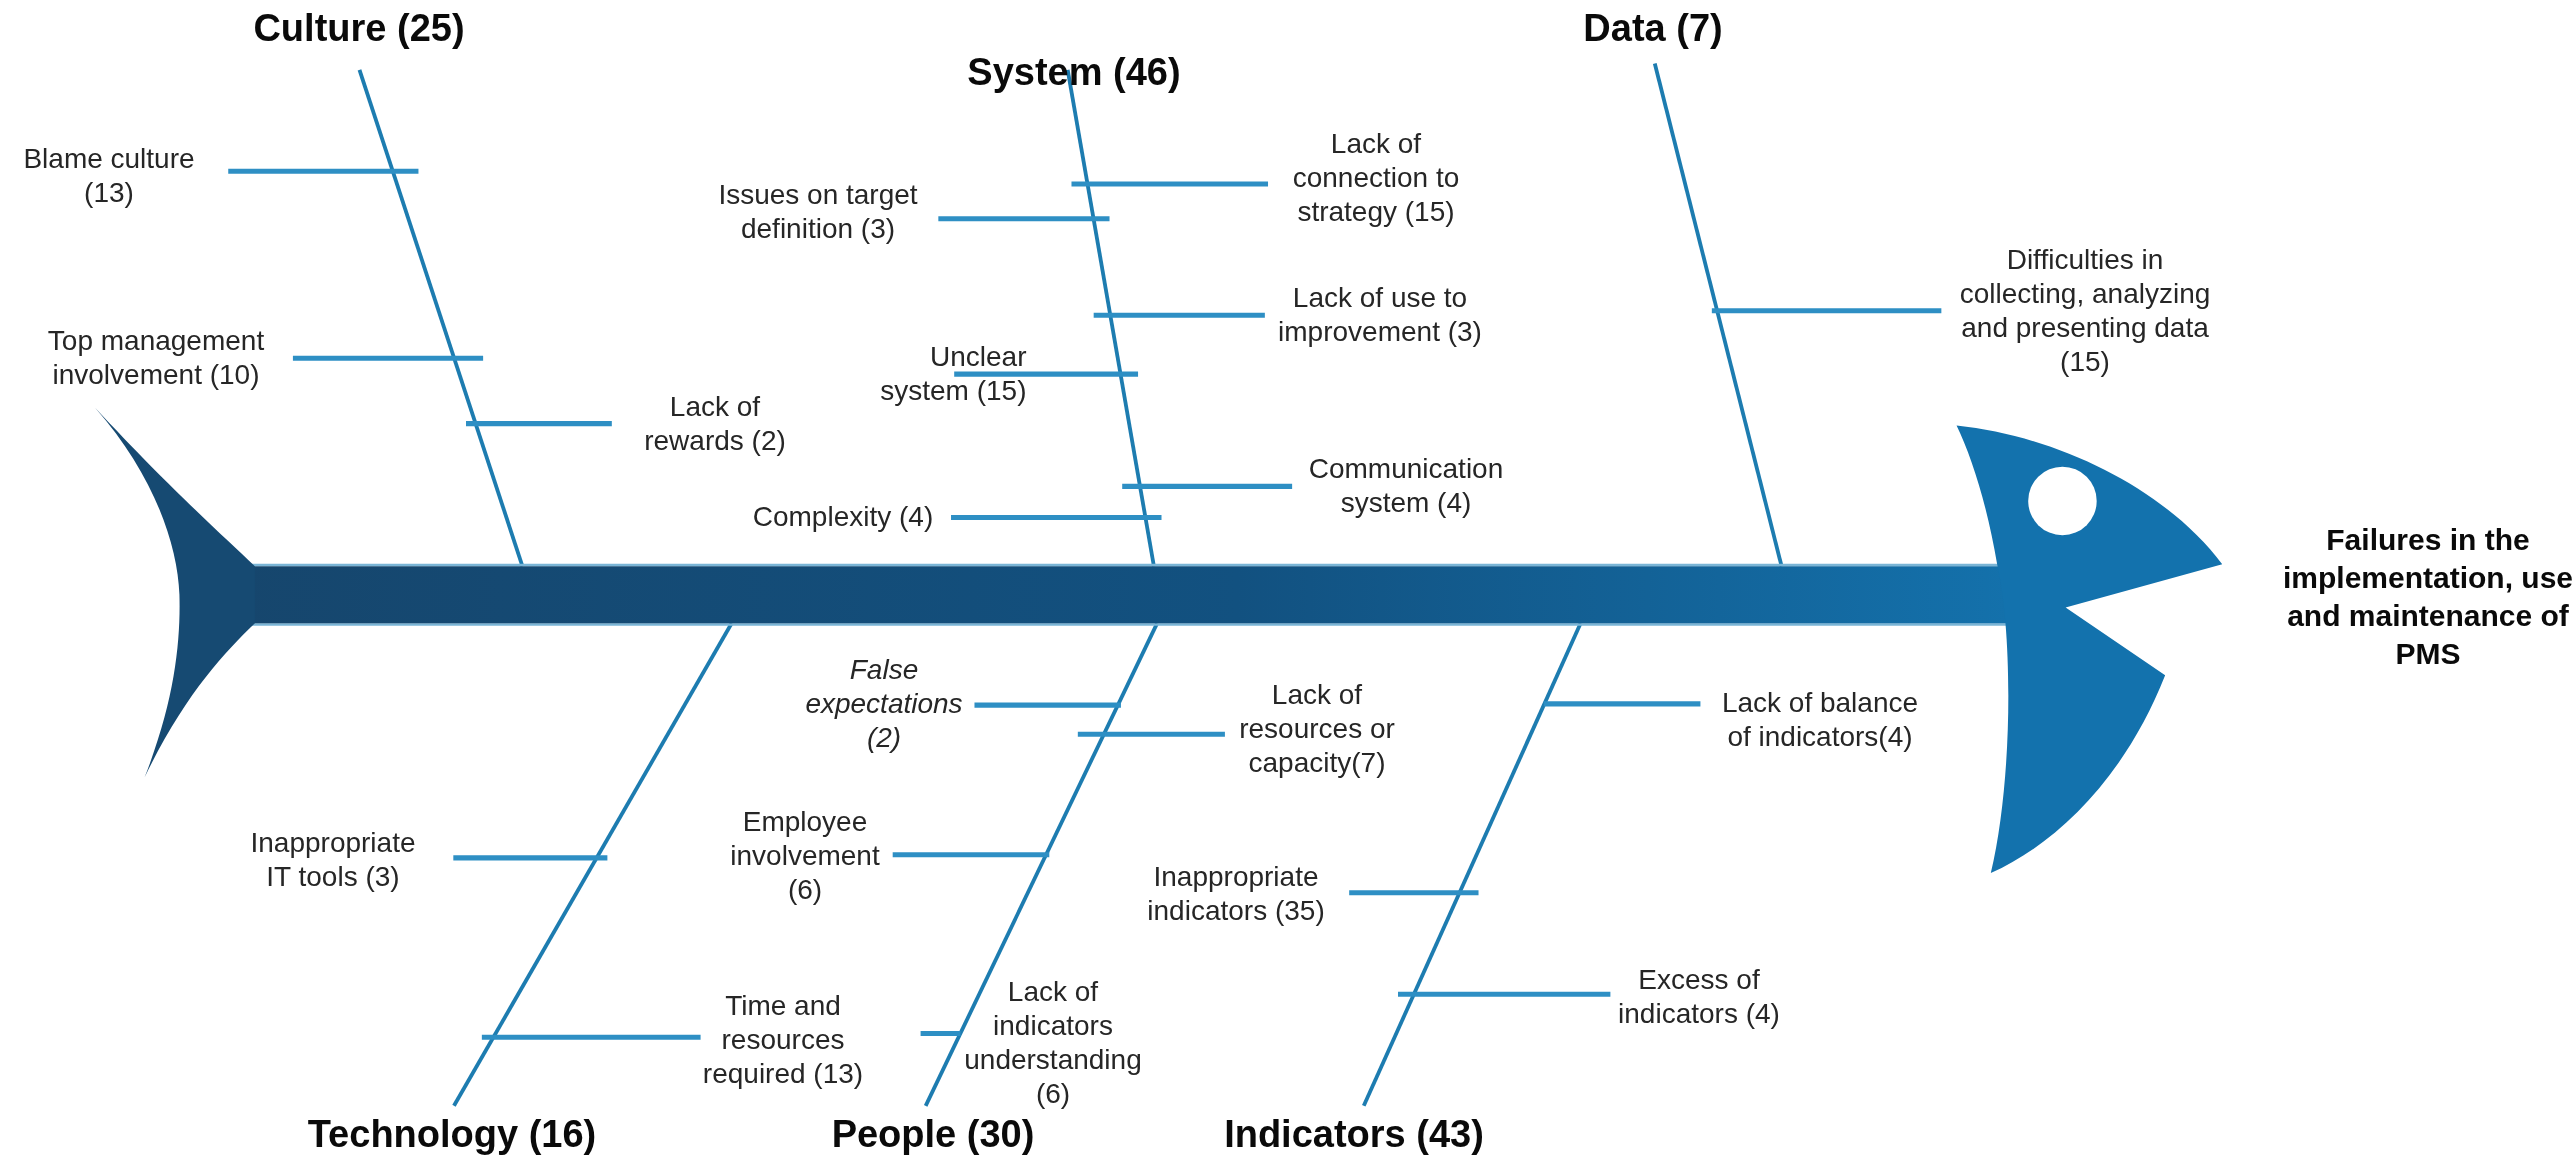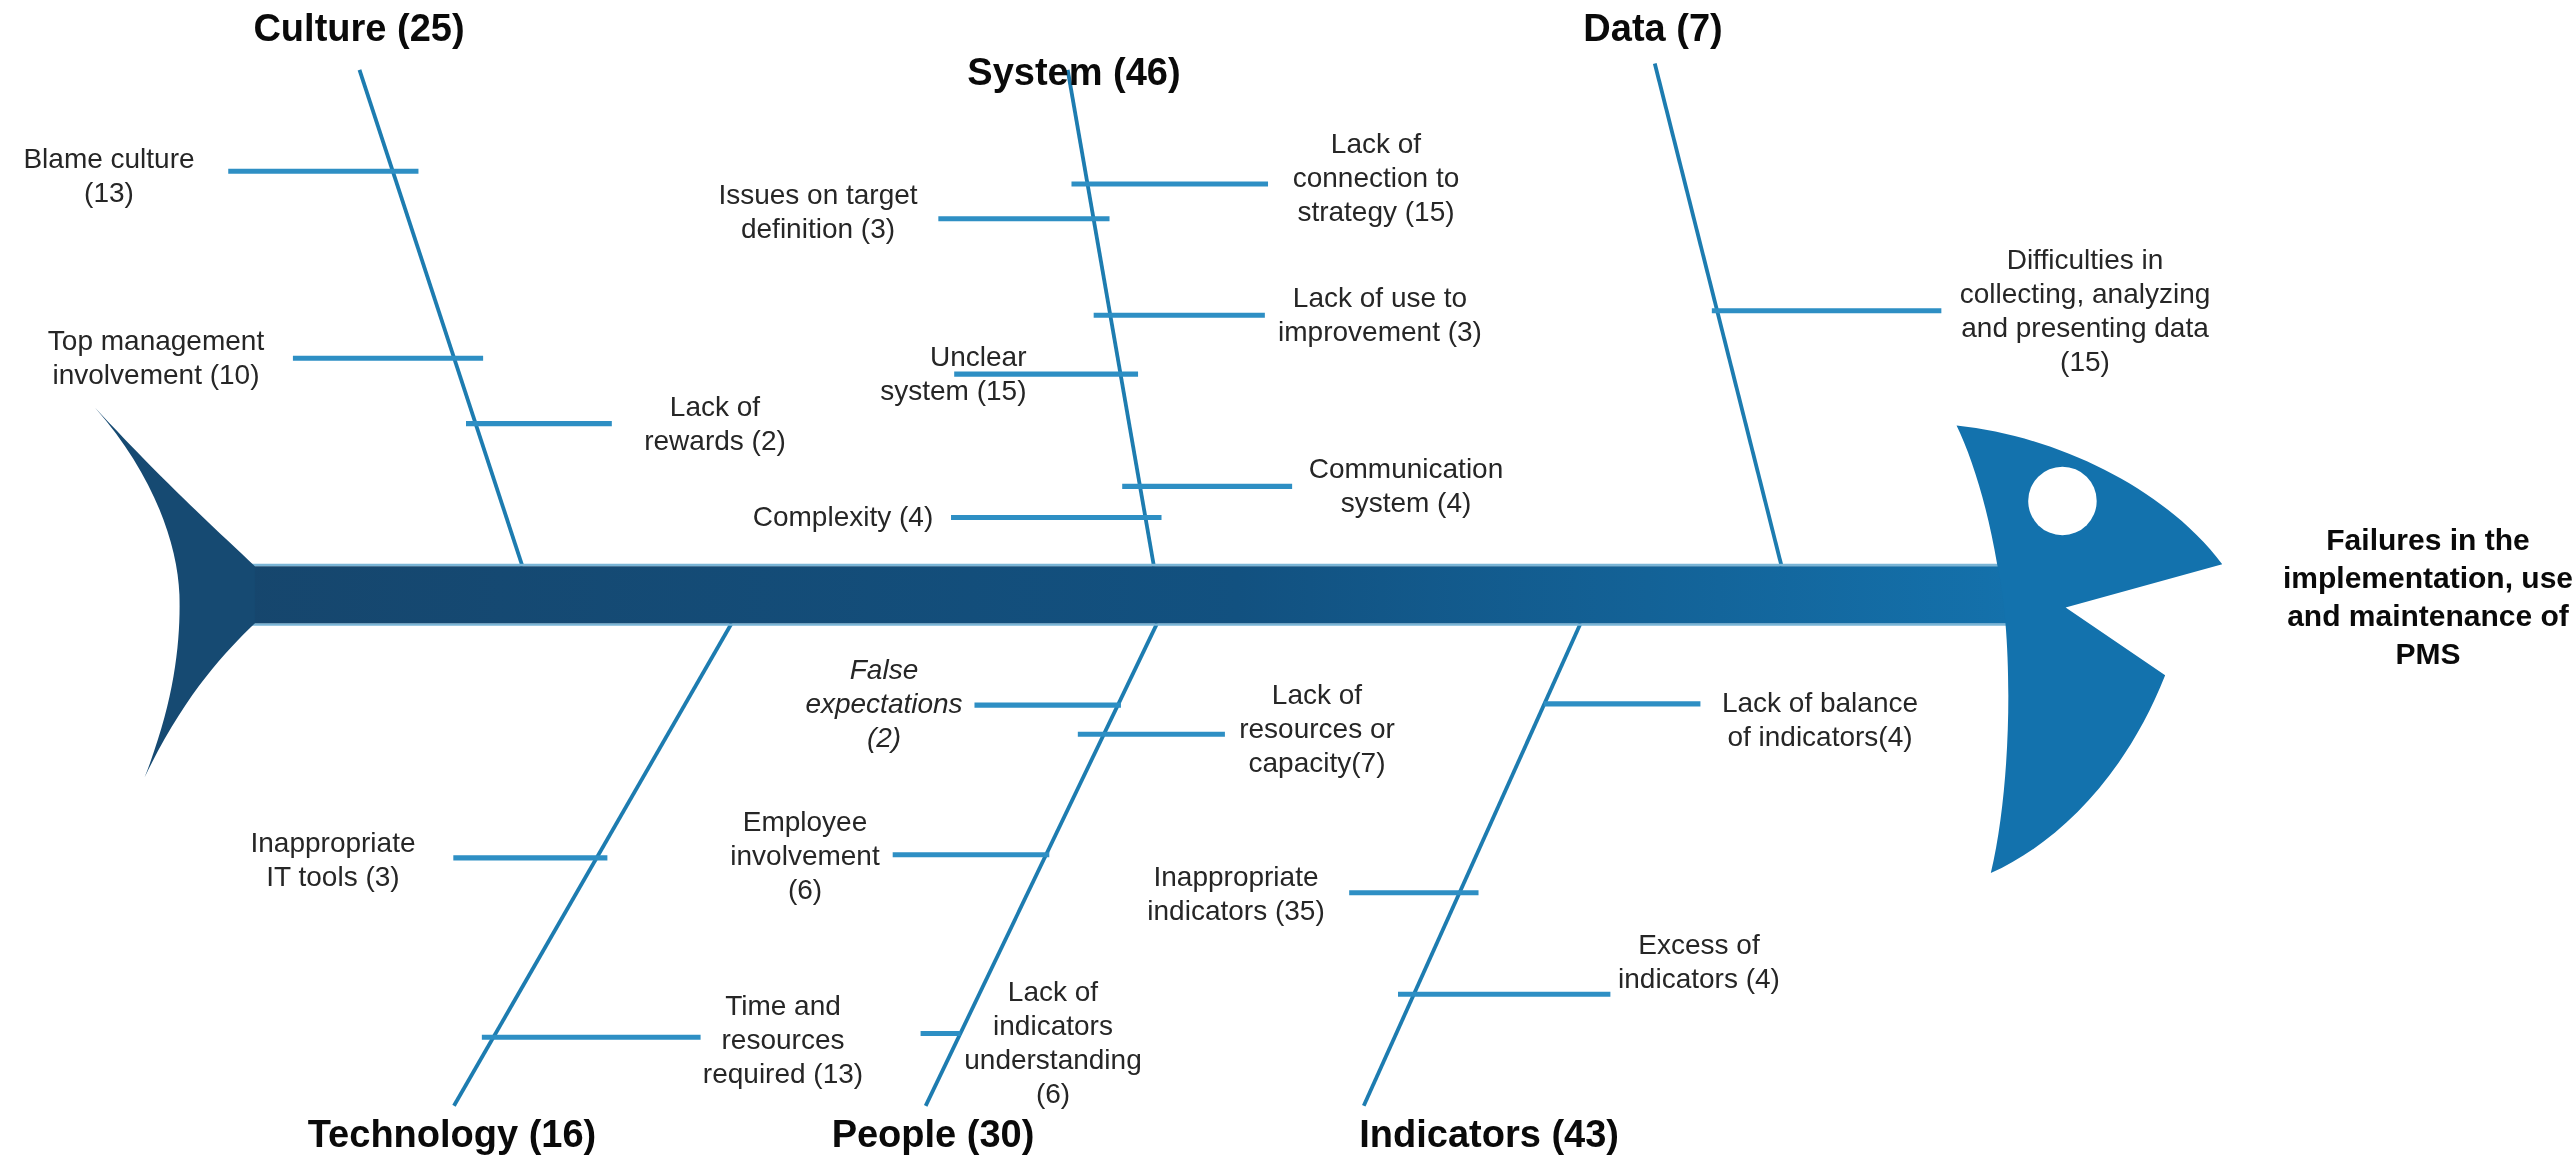--- a/index.html
+++ b/index.html
@@ -166,25 +166,25 @@
       <div class="label cause-label" style="left: 1317px; top: 729px;">Lack of
 resources or
 capacity(7)</div>
       <div class="label cause-label" style="left: 1053px; top: 1043px;">Lack of
 indicators
 understanding
 (6)</div>
       <div class="label cat-label" style="left: 933px; top: 1134px;">People (30)</div>
       <div class="label cause-label" style="left: 1236px; top: 894px;">Inappropriate
 indicators (35)</div>
-      <div class="label cause-label" style="left: 1699px; top: 962px; text-align: center;">Excess of
+      <div class="label cause-label" style="left: 1699px; top: 997px; text-align: center;">Excess of
 indicators (4)</div>
       <div class="label cause-label" style="left: 1820px; top: 720px;">Lack of balance
 of indicators(4)</div>
-      <div class="label cat-label" style="left: 1416px; top: 1134px; text-align: right;">Indicators (43)</div>
+      <div class="label cat-label" style="left: 1354px; top: 1134px;">Indicators (43)</div>
     </div>
 
   <div class="label effect-label" id="effect-label" style="left: 2428px; top: 597px;">Failures in the
 implementation, use
 and maintenance of
 PMS</div>
 
 </div>
 
 

